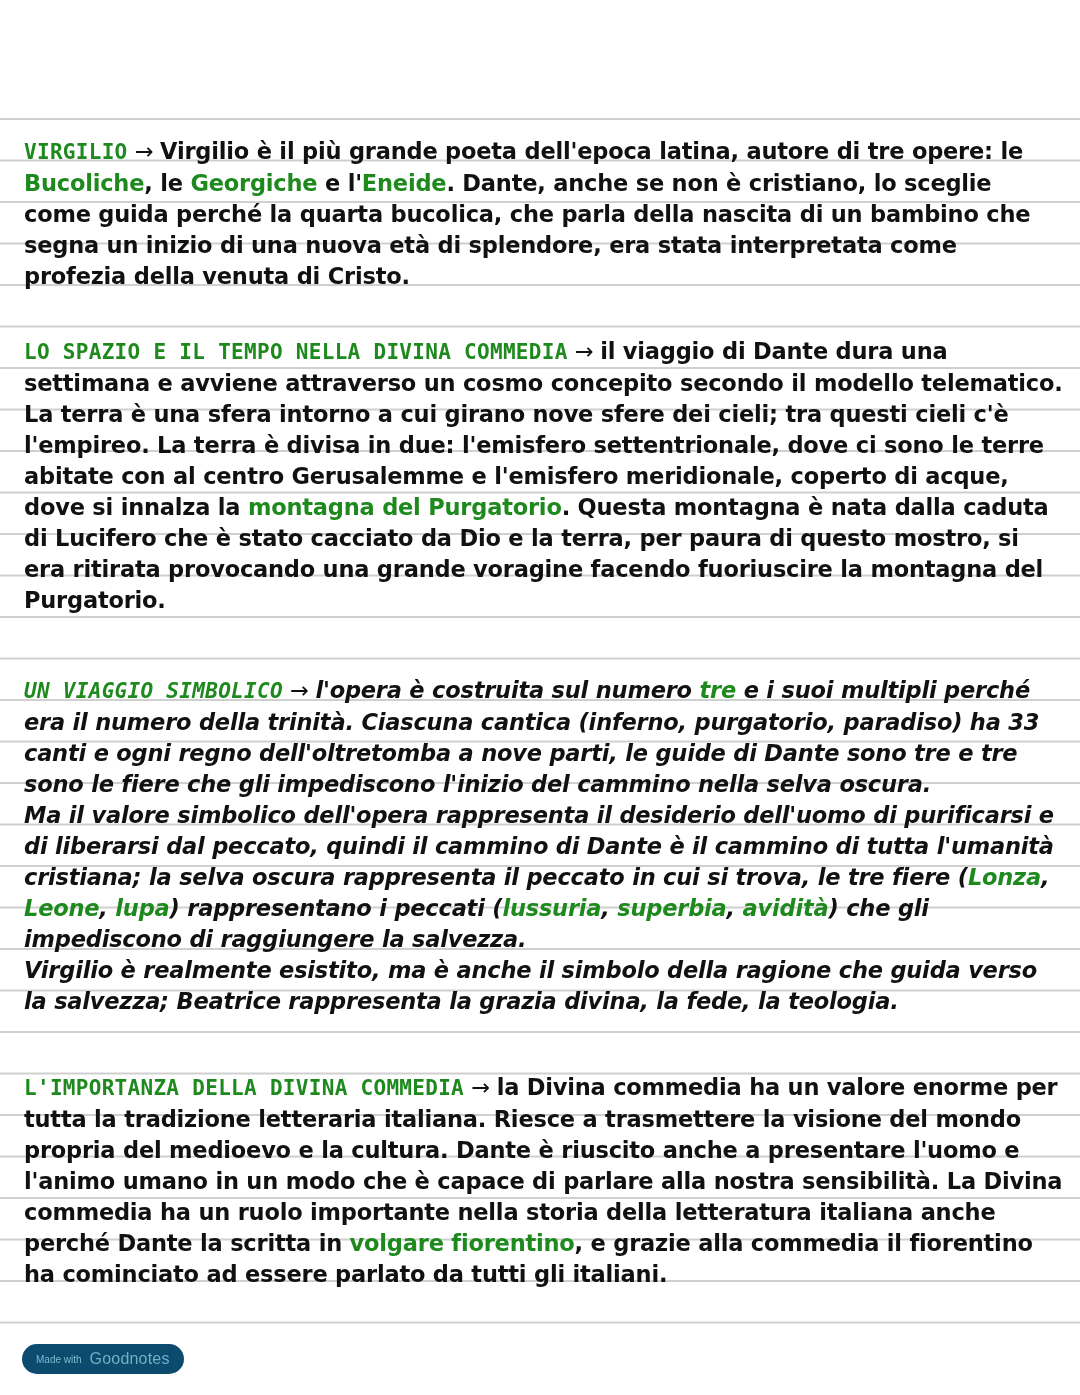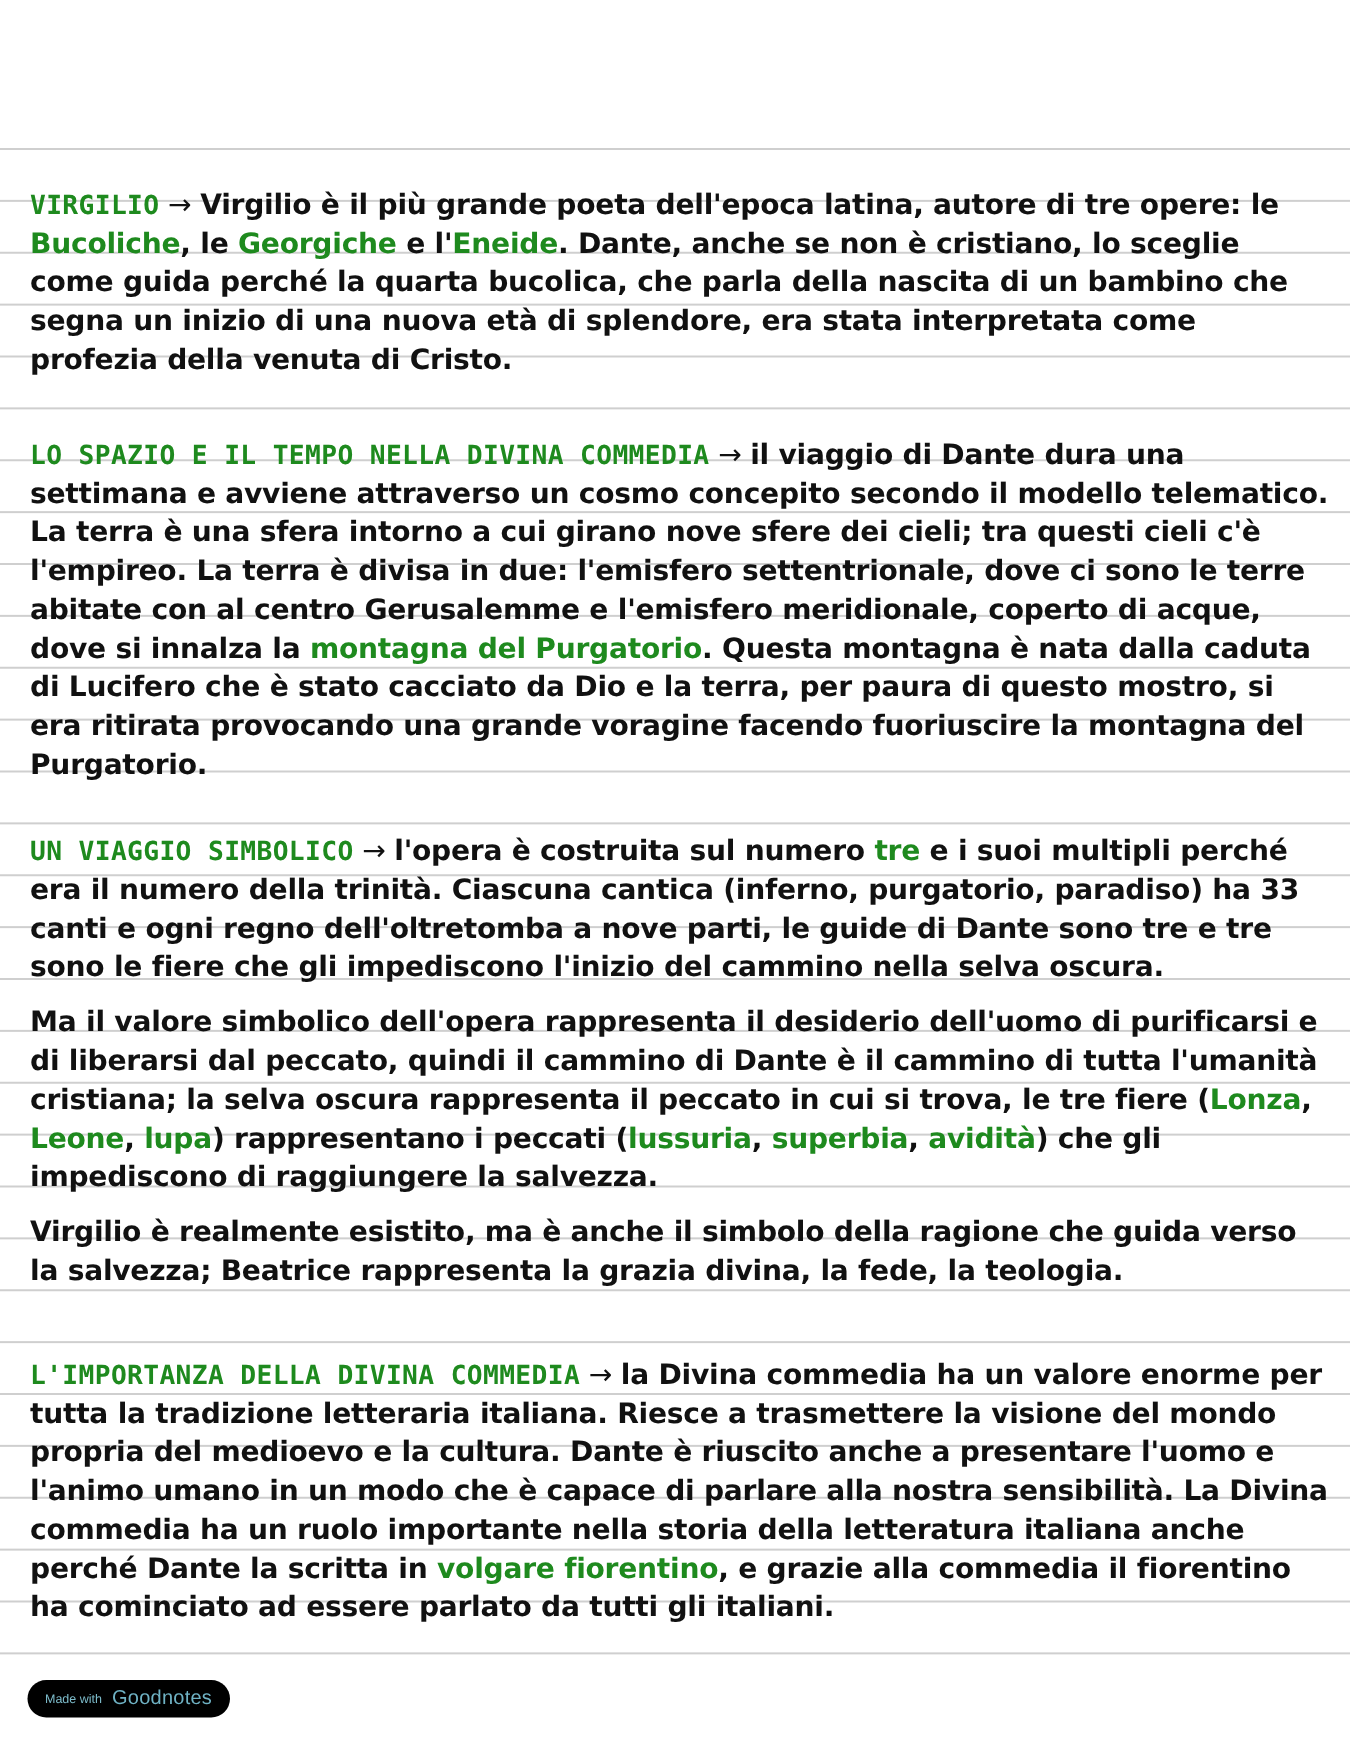--- a/index.html
+++ b/index.html
@@ -63,32 +63,32 @@
   .hl {
     color: #1e8a1e;
     font-weight: bold;
   }
   .arrow {
     font-weight: normal;
     color: #111111;
   }
   #sec-virgilio { top: 136px; }
   #sec-spazio { top: 336px; }
-  #sec-viaggio { top: 653px; }
+  #sec-viaggio { top: 675px; font-style: italic; }
   #sec-importanza { top: 1072px; }
-  .para { display: block; margin-top: 13px; }
+  .para { display: block; }
 
   .badge {
     position: absolute;
     left: 22px;
     top: 1344px;
     height: 30px;
     padding: 0 14px;
     border-radius: 16px;
-    background: #000000;
+    background: #0c4a6e;
     display: flex;
     align-items: center;
     gap: 8px;
     z-index: 3;
   }
   .badge-small {
     font-family: "Liberation Sans", sans-serif;
     font-size: 10px;
     color: #7dbccb;
   }

